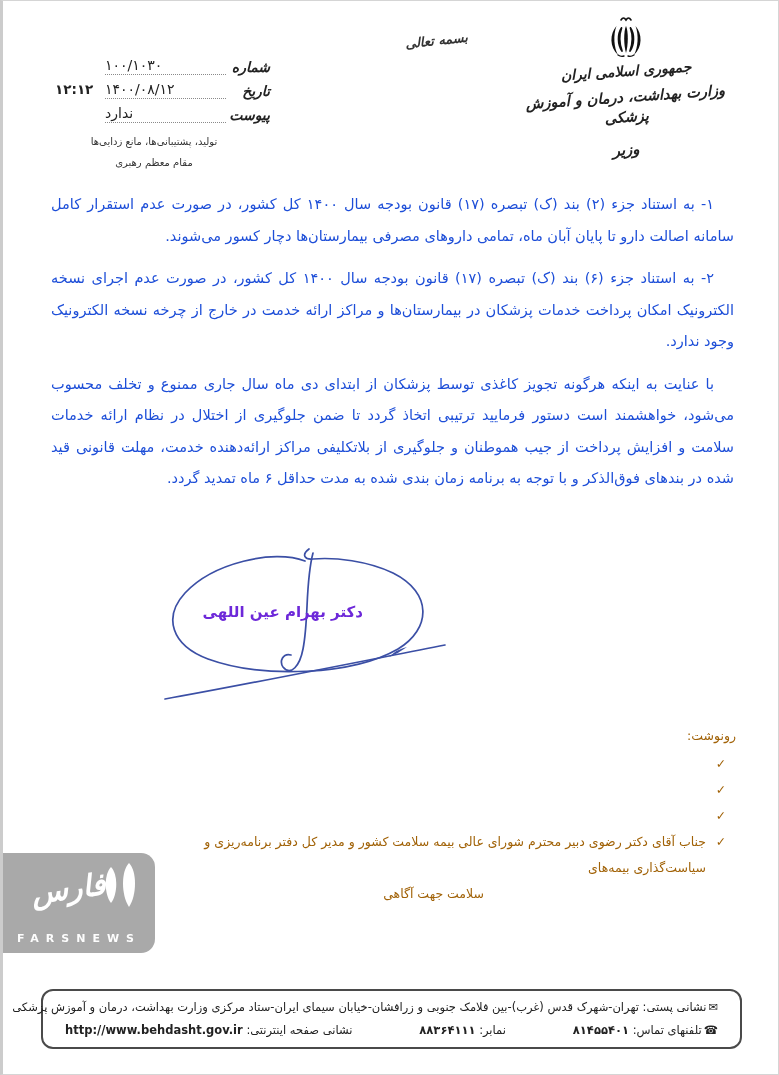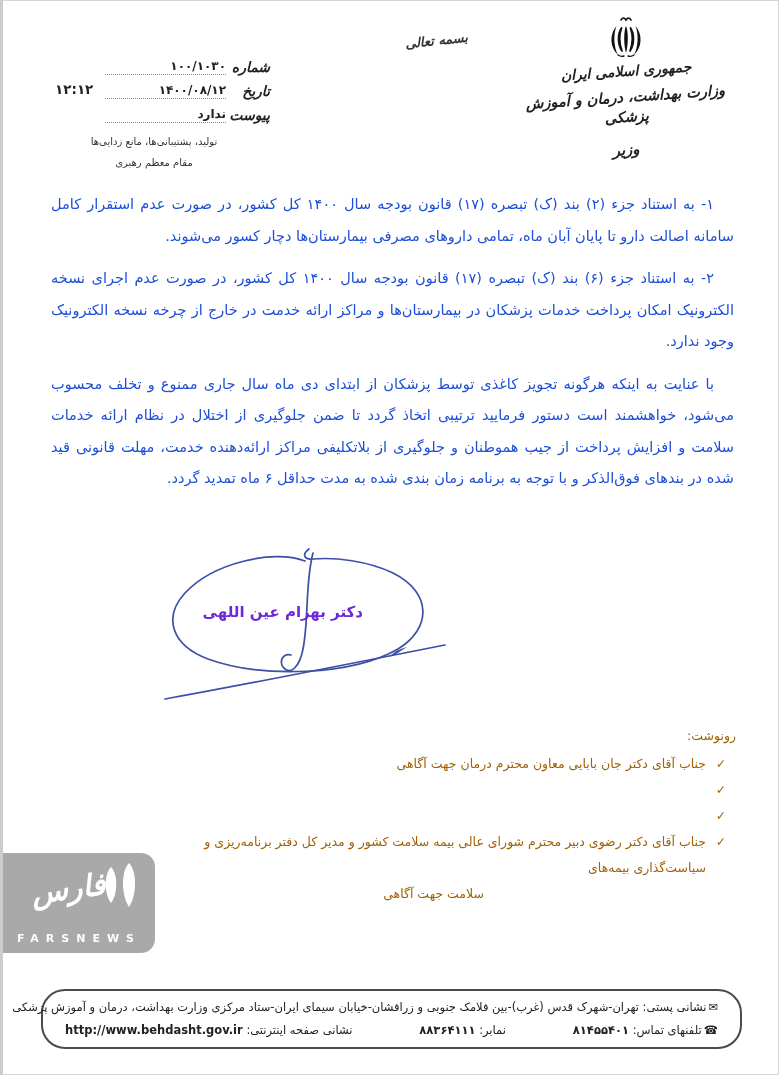--- a/index.html
+++ b/index.html
@@ -33,21 +33,21 @@
     font-size:13px; font-style:italic; font-weight:bold;
     transform:rotate(-6deg); color:#333;
   }
   .fields{
     position:absolute; top:50px; left:102px; width:165px;
     font-size:12.5px;
   }
   .field-row{ display:flex; align-items:flex-end; height:24px; direction:rtl; }
   .field-label{ width:44px; font-weight:bold; font-style:italic; font-size:14px;margin-top:10px; }
   .field-value{
-    flex:1; text-align:right; font-weight:bold; font-size:12px;
+    flex:1; text-align:left; font-weight:normal; font-size:14px;
     border-bottom:1px dotted #8a8a8a; padding-bottom:1px;
     font-family:"DejaVu Sans", sans-serif;
   }
   .time-stamp{
     position:absolute; top:80px; left:52px;
     font-size:13.5px; font-weight:bold;
   }
   .slogan{
     position:absolute; top:130px; left:62px; width:178px;
     text-align:center; font-size:10px; color:#333; line-height:21px;
@@ -91,21 +91,21 @@
   }
   .wm-petals{ position:absolute; top:8px; right:12px; }
   .wm-en{
     position:absolute; bottom:8px; left:0; width:100%;
     text-align:center; color:#fdfdfd; font-size:11px;
     letter-spacing:7px; font-weight:bold;
   }
   
   .footer-box{
     position:absolute; left:38px; right:36px; top:988px;
-    border:2px solid #4a4a4a; border-radius:24px;
+    border:2px solid #4a4a4a; border-radius:12px;
     padding:9px 22px 10px 22px;
     font-size:11.5px; color:#222;
   }
   .footer-address{ text-align:center; white-space:nowrap; }
   .footer-line2{
     display:flex; justify-content:space-between; align-items:center;
     margin-top:9px; direction:rtl;
   }
   .ltr{ direction:ltr; unicode-bidi:embed; }
   .glyph{ margin-left:2px; }
@@ -171,21 +171,20 @@
         <path d="M236,116 q10,-4 18,-10 q-10,2 -18,10 Z" fill="#3b4fa5" stroke="none"></path>
       </g>
     </svg>
     <div class="sig-name">دکتر بهرام عین اللهی</div>
   </div>
 
   <div class="cc">
     <div class="cc-label">رونوشت:</div>
     <div class="cc-item">
       <span class="check">✓</span>
-      <span>جناب آقای دکتر جان بابایی معاون محترم درمان جهت آگاهی</span>
     </div>
     <div class="cc-item">
       <span class="check">✓</span>
     </div>
     <div class="cc-item">
       <span class="check">✓</span>
     </div>
     <div class="cc-item">
       <span class="check">✓</span>
       <span>جناب آقای دکتر رضوی دبیر محترم شورای عالی بیمه سلامت کشور و مدیر کل دفتر برنامه‌ریزی و سیاست‌گذاری بیمه‌های</span>

